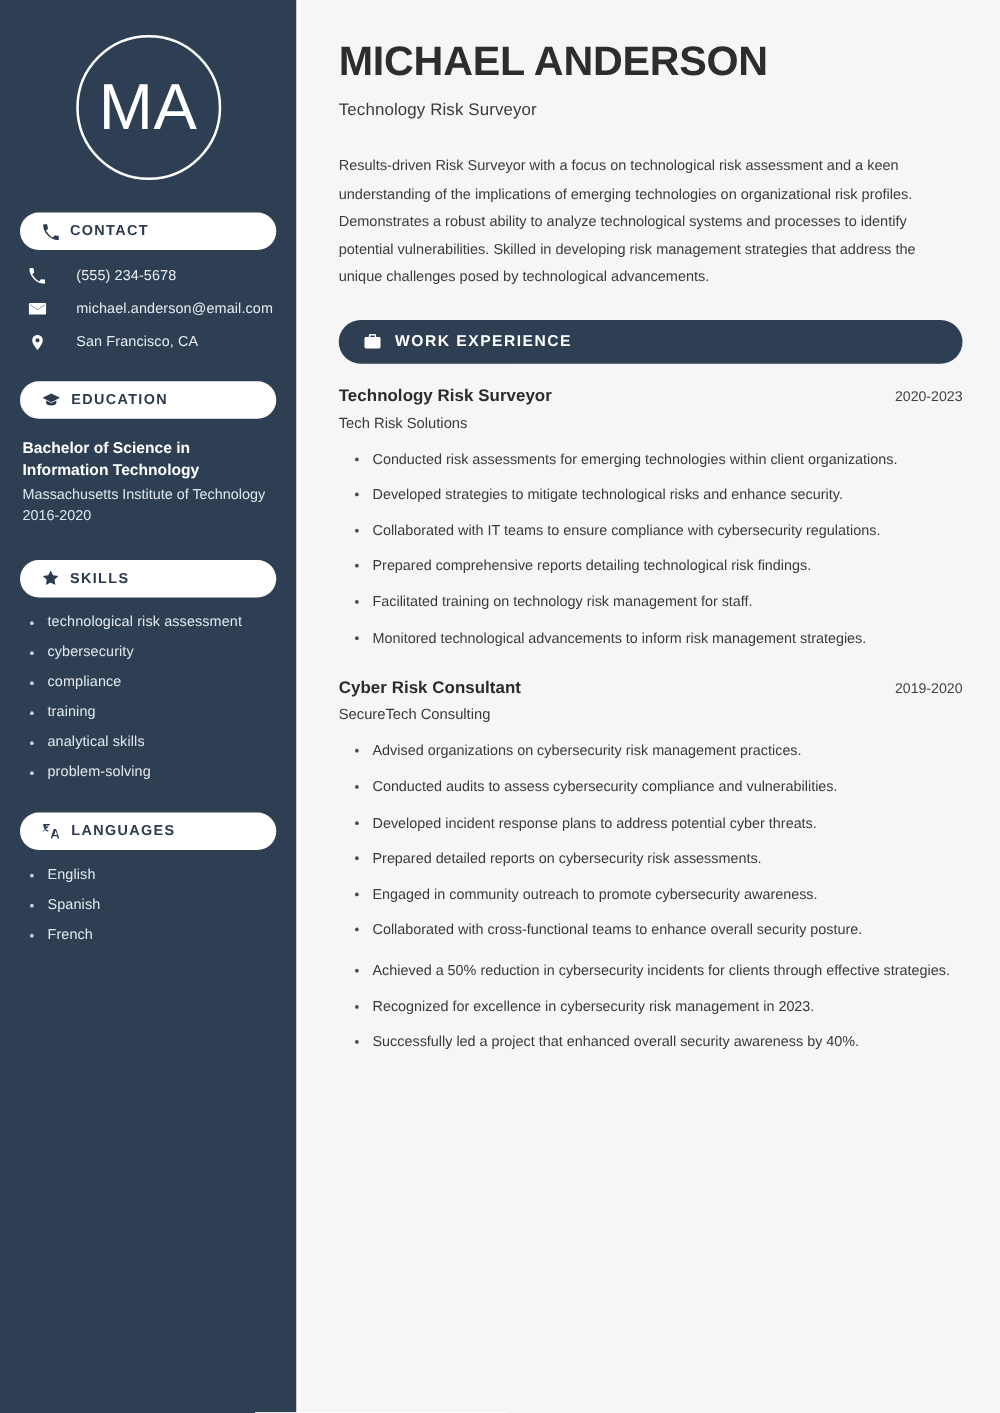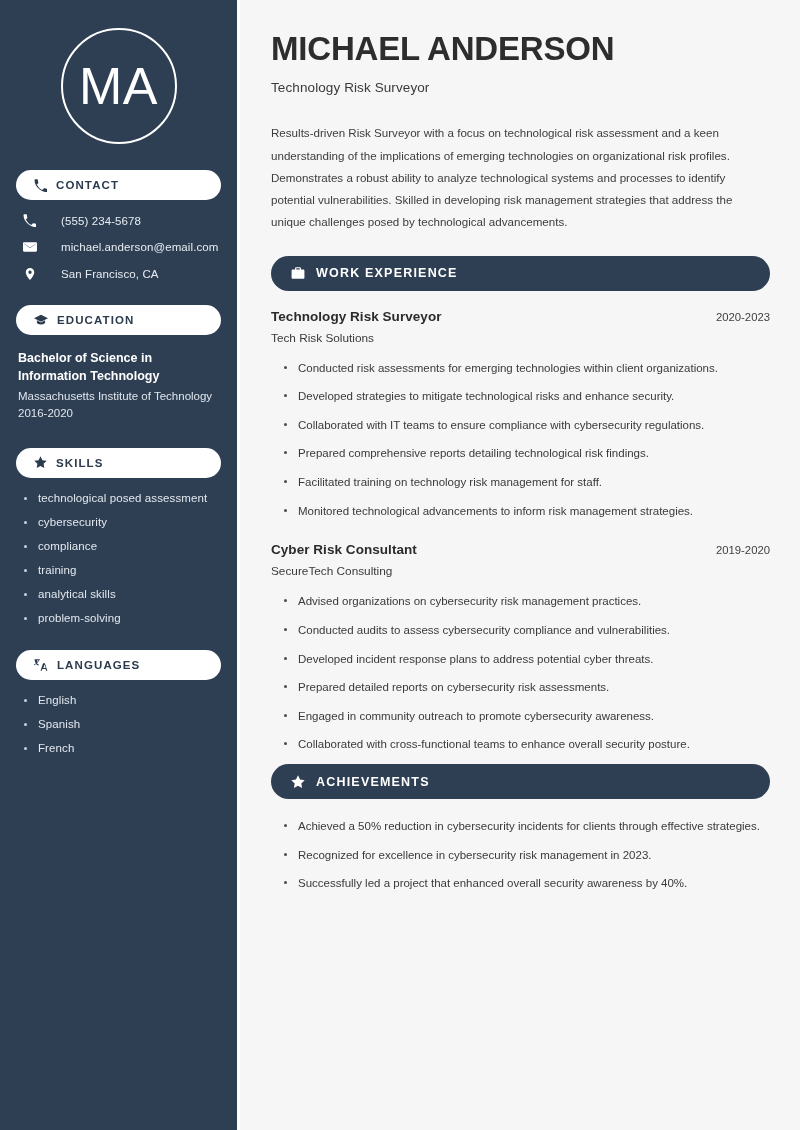--- a/index.html
+++ b/index.html
@@ -310,21 +310,21 @@
     <div class="pill">
       <span>
         <svg width="13" height="13" viewBox="0 0 24 24" fill="#2b3a4d">
             <path d="M12 .6l3.5 7.1 7.9 1.1-5.7 5.6 1.3 7.8L12 18.5l-7 3.7 1.3-7.8L.6 8.8l7.9-1.1z"></path>
           </svg>
       </span>
       <span class="pill-label">SKILLS</span>
     </div>
 
     <ul class="side-list">
-      <li>technological posed assessment</li>
+      <li>technological risk assessment</li>
       <li>cybersecurity</li>
       <li>compliance</li>
       <li>training</li>
       <li>analytical skills</li>
       <li>problem-solving</li>
     </ul>
 
     <div class="pill">
       <span>
         <svg width="14" height="14" viewBox="0 0 24 24" fill="#2b3a4d">
@@ -385,28 +385,20 @@
       <ul class="bullets">
         <li>Advised organizations on cybersecurity risk management practices.</li>
         <li>Conducted audits to assess cybersecurity compliance and vulnerabilities.</li>
         <li>Developed incident response plans to address potential cyber threats.</li>
         <li>Prepared detailed reports on cybersecurity risk assessments.</li>
         <li>Engaged in community outreach to promote cybersecurity awareness.</li>
         <li>Collaborated with cross-functional teams to enhance overall security posture.</li>
       </ul>
     </div>
 
-    <div class="banner tight">
-      <span>
-        <svg width="14" height="14" viewBox="0 0 24 24" fill="#ffffff">
-            <path d="M12 .6l3.5 7.1 7.9 1.1-5.7 5.6 1.3 7.8L12 18.5l-7 3.7 1.3-7.8L.6 8.8l7.9-1.1z"></path>
-          </svg>
-      </span>
-      <span class="banner-label">ACHIEVEMENTS</span>
-    </div>
 
     <ul class="bullets">
       <li>Achieved a 50% reduction in cybersecurity incidents for clients through effective strategies.</li>
       <li>Recognized for excellence in cybersecurity risk management in 2023.</li>
       <li>Successfully led a project that enhanced overall security awareness by 40%.</li>
     </ul>
 
   </main>
 </div>
 

